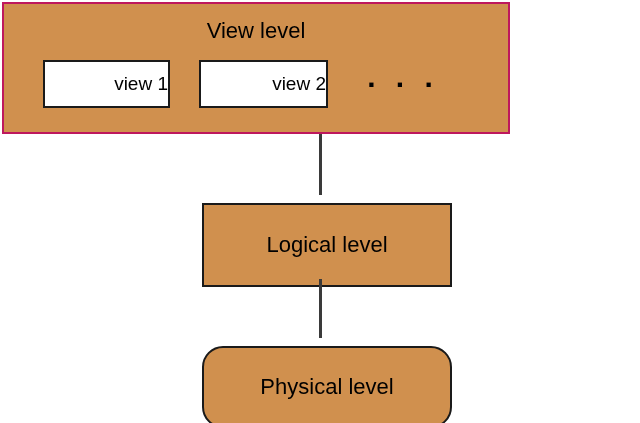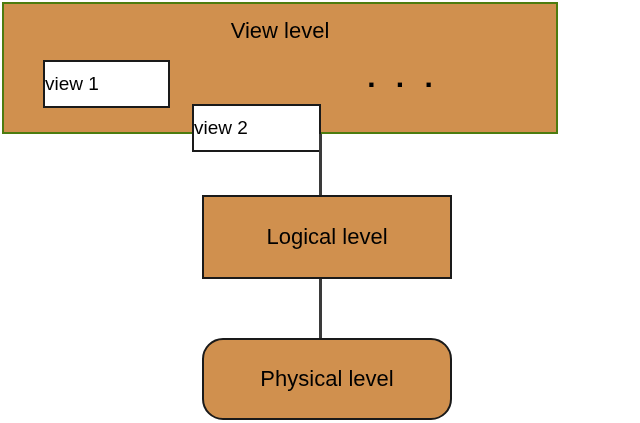--- a/index.html
+++ b/index.html
@@ -14,47 +14,47 @@
     background: #ffffff;
     font-family: "Liberation Sans", sans-serif;
     color: #000000;
     overflow: hidden;
   }
   
   .view-level-box {
     position: absolute;
     left: 2px;
     top: 2px;
-    width: 556px;
+    width: 508px;
     height: 132px;
     background: #d0904e;
-    border: 2px solid #4d7c0f;
+    border: 2px solid #be185d;
     box-sizing: border-box;
   }
   .view-level-title {
     position: absolute;
     left: 0;
     top: 14px;
     width: 100%;
     text-align: center;
     font-size: 22px;
     line-height: 26px;
   }
   .view-box {
     position: absolute;
     background: #ffffff;
     border: 2px solid #1a1a1a;
     box-sizing: border-box;
     display: flex;
     align-items: center;
-    justify-content: flex-start;
+    justify-content: flex-end;
     font-size: 19px;
   }
   .view-box-1 { left: 39px;  top: 56px; width: 127px; height: 48px; }
-  .view-box-2 { left: 188px; top: 56px; width: 129px; height: 48px; margin-top: 44px; }
+  .view-box-2 { left: 195px; top: 56px; width: 129px; height: 48px; }
   .view-box-n { left: 464px; top: 57px; width: 127px; height: 47px; }
   .view-box-n .var { font-style: italic; }
   .ellipsis {
     position: absolute;
     left: 344px;
     top: 58px;
     width: 110px;
     text-align: center;
     font-size: 30px;
     font-weight: bold;
@@ -75,20 +75,21 @@
     position: absolute;
     left: 202px;
     width: 250px;
     background: #d0904e;
     border: 2px solid #1a1a1a;
     box-sizing: border-box;
     display: flex;
     align-items: center;
     justify-content: center;
     font-size: 22px;
+    margin-top: 8px;
   }
   .logical-level-box  { top: 195px; height: 84px; }
   .physical-level-box { top: 338px; height: 82px; border-radius: 21px; }
 </style>
 </head>
 <body>
 
 <div class="canvas">
 
   <div class="view-level-box">

